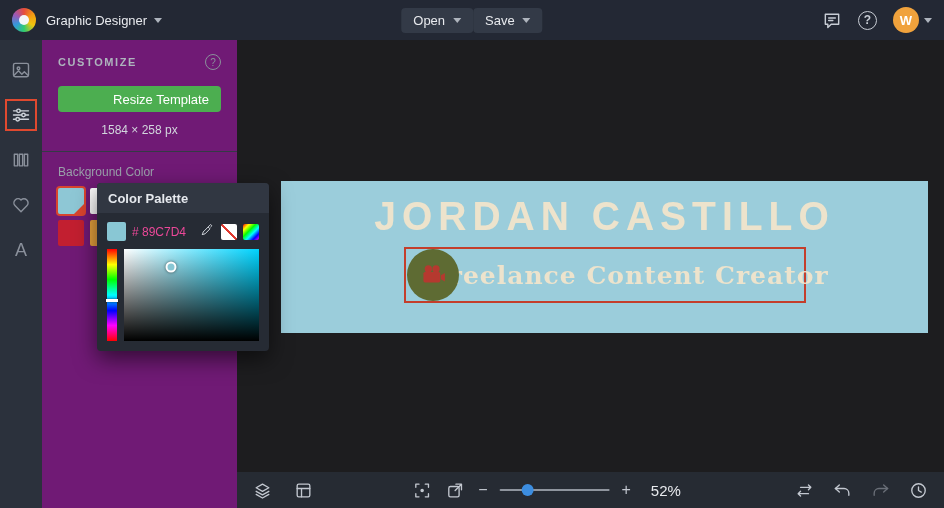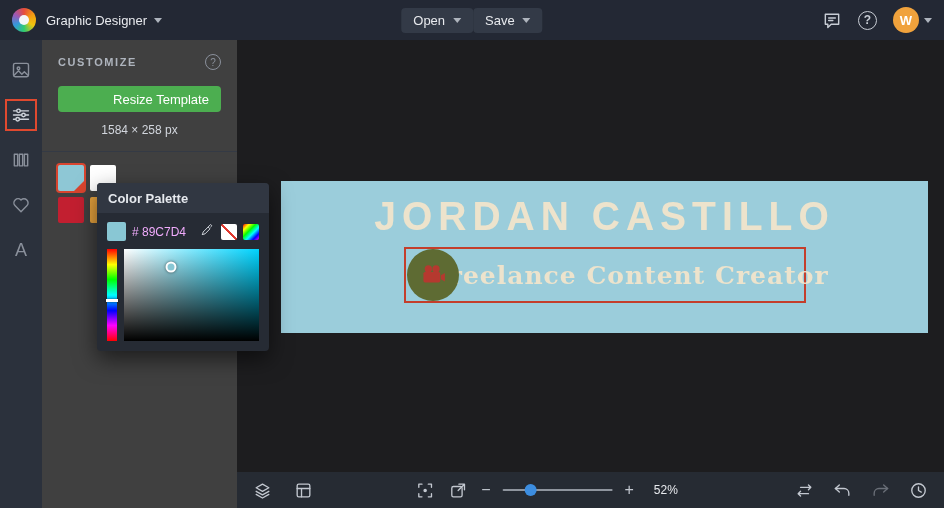--- a/index.html
+++ b/index.html
@@ -28,21 +28,21 @@
   
   .main { flex:1; display:flex; min-height:0; }
 
   .rail { flex:0 0 42px; background:#2b313c; display:flex; flex-direction:column; align-items:center; padding-top:14px; gap:13px; }
   .rail-item { width:32px; height:32px; display:flex; align-items:center; justify-content:center; cursor:pointer; }
   .rail-item svg { stroke:#8a909b; fill:none; stroke-width:1.7; stroke-linecap:round; stroke-linejoin:round; }
   .rail-item.active { border:2px solid #e0492f; }
   .rail-item.active svg { stroke:#cfd4dc; }
   .rail-a { color:#8a909b; font-size:18px; font-weight:400; }
 
-  .panel { flex:0 0 195px; background:#404040; padding:14px 16px; color:#c6cbd3; position:relative; }
+  .panel { flex:0 0 195px; background:#701a75; padding:14px 16px; color:#c6cbd3; position:relative; }
   .panel-head { display:flex; align-items:center; justify-content:space-between; margin-bottom:16px; }
   .panel-title { font-size:11px; letter-spacing:1.6px; color:#aeb4bd; font-weight:700; }
   .panel-help { width:16px; height:16px; border-radius:50%; border:1.2px solid #8a909b; color:#8a909b; font-size:10px;
                 display:flex; align-items:center; justify-content:center; cursor:pointer; }
   .resize-btn { width:100%; height:26px; border:none; border-radius:4px; color:#fff; font-size:13px; cursor:pointer; font-family:inherit; }
   .dims { text-align:center; font-size:12px; color:#d2d6dd; margin-top:11px; }
   .sep { height:1px; background:#343a45; margin:14px -16px 13px; }
   .bg-label { font-size:12px; color:#9aa0aa; margin-bottom:9px; }
   .swatch-grid { display:flex; flex-wrap:wrap; gap:6px; width:64px; }
   .swatch { width:26px; height:26px; border-radius:2px; position:relative; cursor:pointer; }
@@ -68,30 +68,30 @@
   .bb-left { gap:18px; }
   .bb-center { position:absolute; left:calc(50% - 45px); transform:translateX(-50%); gap:10px; }
   .bb-right { margin-left:auto; gap:15px; }
   .bb-btn { background:none; border:none; display:flex; align-items:center; justify-content:center; cursor:pointer; padding:2px; }
   .bb-btn svg { stroke:#c3c8d0; fill:none; stroke-width:1.7; stroke-linecap:round; stroke-linejoin:round; }
   .bb-btn.dim svg { stroke:#6a6f78; }
   .zoom-glyph { color:#c3c8d0; font-size:16px; line-height:1; }
   .slider { width:110px; height:14px; position:relative; cursor:pointer; }
   .slider .track { position:absolute; top:6px; left:0; right:0; height:2px; background:#8f959e; border-radius:1px; }
   .slider .thumb { position:absolute; top:1px; width:12px; height:12px; border-radius:50%; background:#3c8de0; }
-  .zoom-value { color:#e8eaee; font-size:12px; margin-left:8px; }
+  .zoom-value { color:#e8eaee; font-size:15px; margin-left:8px; }
 
   
   .popup { position:absolute; left:97px; top:183px; width:172px; background:#262b34; border-radius:4px; z-index:50;
            box-shadow:0 8px 22px rgba(0,0,0,.55); }
   .popup-header { height:30px; background:#313742; border-radius:4px 4px 0 0; display:flex; align-items:center; padding:0 11px;
                   font-size:13px; color:#e6e9ee; font-weight:700; }
   .hex-row { display:flex; align-items:center; gap:6px; padding:9px 10px 8px; }
   .chip { width:19px; height:19px; border-radius:2px; flex:0 0 19px; }
-  .hex-label { font-size:12px; color:#f0abfc; flex:1; cursor:text; }
+  .hex-label { font-size:12px; color:#ec4899; flex:1; cursor:text; }
   .mini-swatch { width:16px; height:16px; border-radius:2px; cursor:pointer; }
   .none-swatch { background:linear-gradient(to top right,#fff 44%,#e0392f 46%,#e0392f 54%,#fff 56%); }
   .rainbow-swatch { background:linear-gradient(135deg,#f00,#ff0,#0f0,#0ff,#00f,#f0f); }
   .picker-body { display:flex; gap:7px; padding:0 10px 10px; }
   .hue-bar { width:10px; height:92px; position:relative; cursor:pointer;
              background:linear-gradient(to bottom,#f00 0%,#ff0 17%,#0f0 33%,#0ff 50%,#00f 67%,#f0f 83%,#f00 100%); }
   .hue-marker { position:absolute; left:-1px; right:-1px; height:3px; background:#fff; box-shadow:0 0 2px rgba(0,0,0,.7); }
   .grad-area { flex:1; height:92px; position:relative; cursor:crosshair; }
   .grad-cursor { position:absolute; width:11px; height:11px; border-radius:50%; border:2px solid #fff;
                  box-shadow:0 0 3px rgba(0,0,0,.6); transform:translate(-50%,-50%); }
@@ -171,20 +171,21 @@
     </nav>
 
     <aside class="panel">
       <div class="panel-head">
         <span class="panel-title">CUSTOMIZE</span>
         <span class="panel-help">?</span>
       </div>
       <button class="resize-btn" style="background: rgb(76, 174, 80); padding-left: 43px;">Resize Template</button>
       <div class="dims">1584 × 258 px</div>
       <div class="sep"></div>
+      <div class="bg-label">Background Color</div>
       <div class="swatch-grid">
           <div class="swatch selected" style="background: rgb(142, 199, 213);"></div>
           <div class="swatch" style="background: rgb(255, 255, 255);"></div>
           <div class="swatch" style="background: rgb(194, 31, 48);"></div>
           <div class="swatch" style="background: rgb(232, 163, 61);"></div>
         </div>
     </aside>
 
     <div class="canvas-col">
       <div class="canvas-view">

